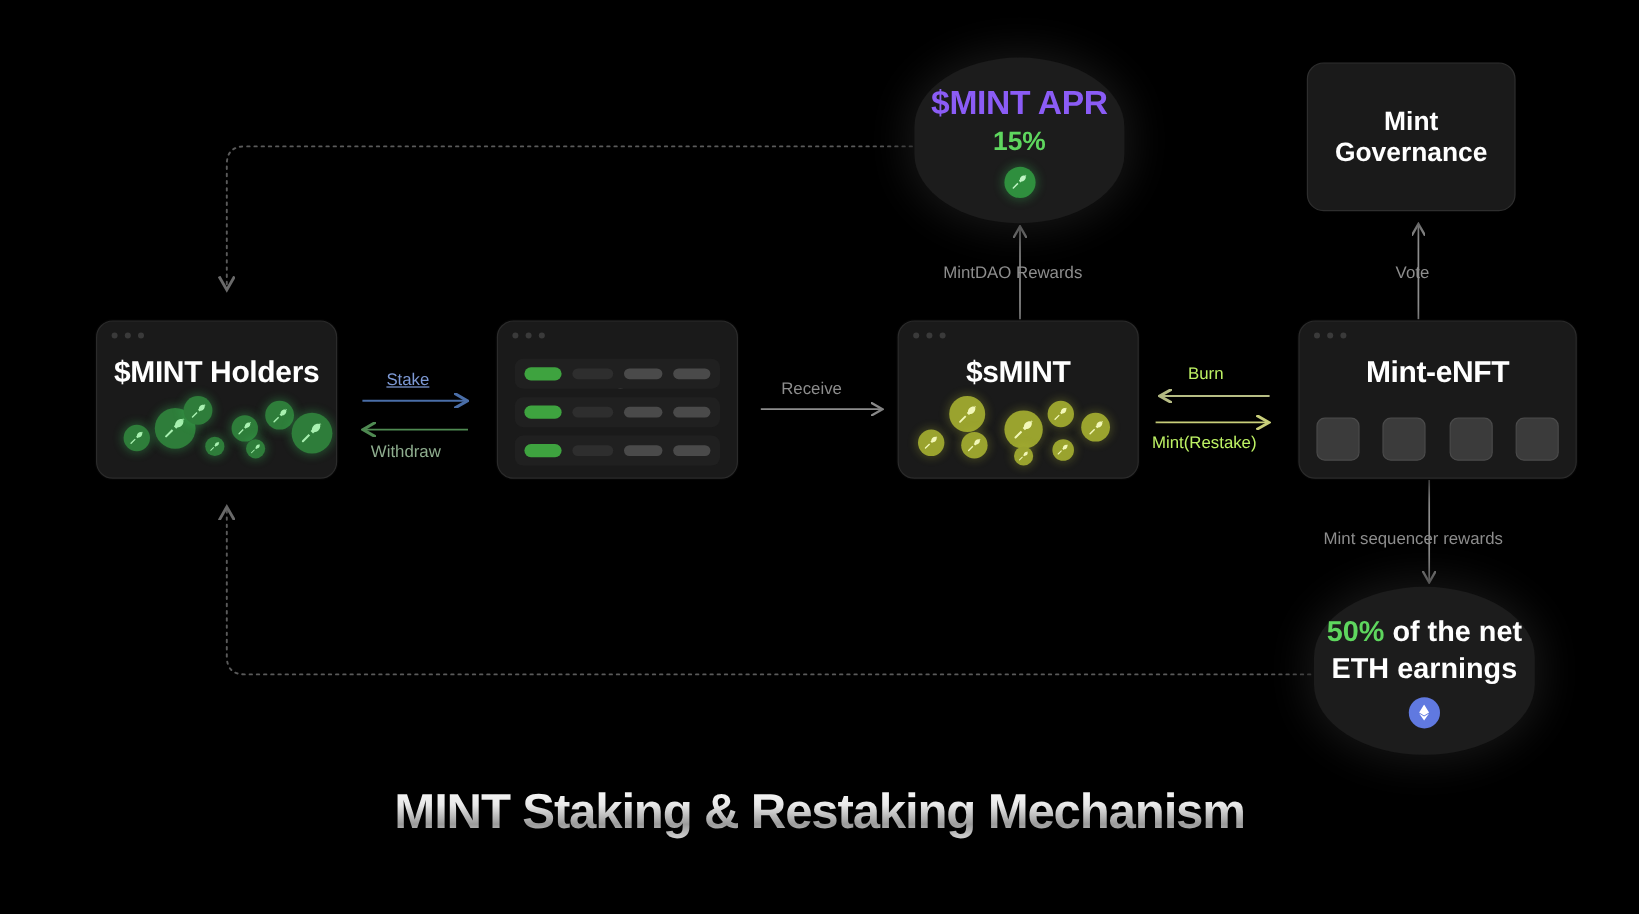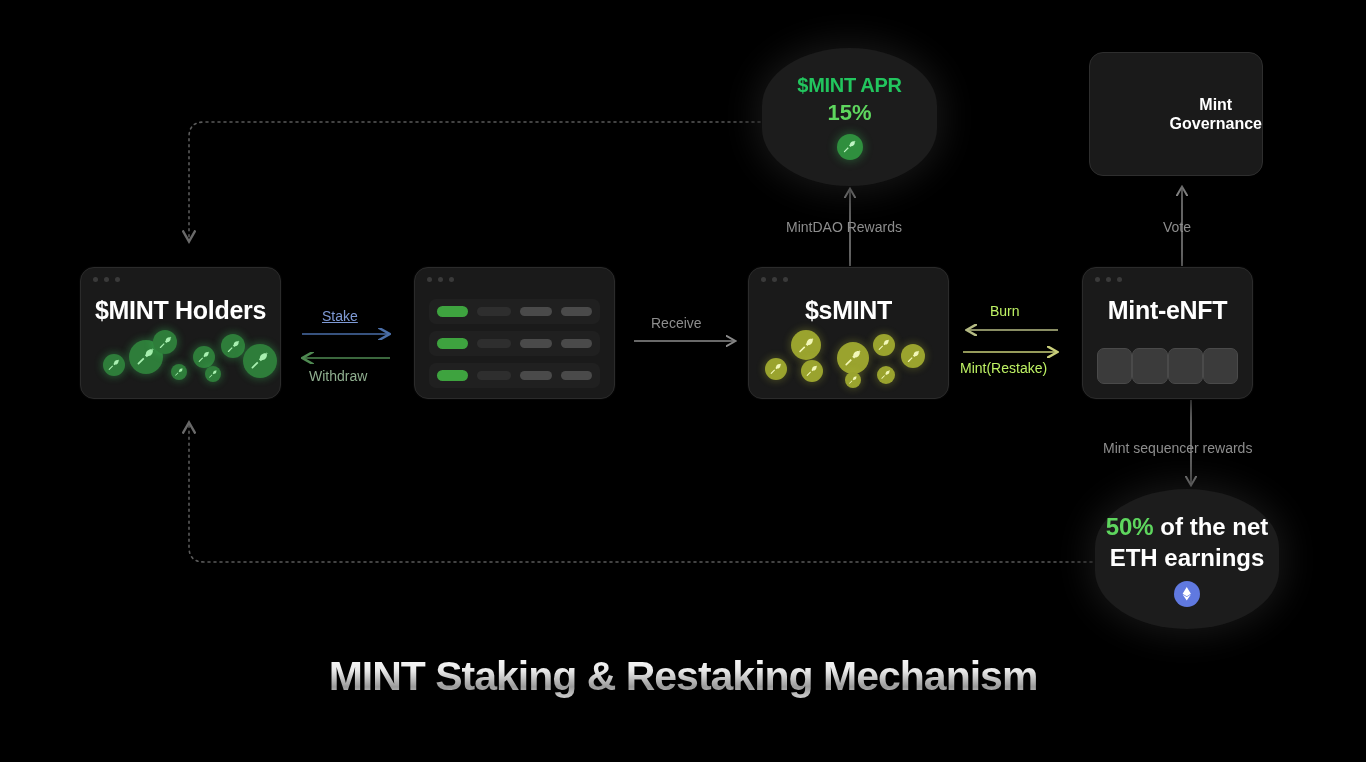--- a/index.html
+++ b/index.html
@@ -67,37 +67,37 @@
   
   .nfts { position: absolute; left: 14px; right: 14px; bottom: 14px; display: flex; justify-content: space-between; }
   .nft { width: 36px; height: 36px; border-radius: 7px; background: #3b3b3b; border: 1px solid #4a4a4a; }
 
   
   .box-plain {
     position: absolute;
     background: #1a1a1a;
     border: 1px solid #2e2e2e;
     border-radius: 14px;
-    display: flex; align-items: center; justify-content: flex-end;
+    display: flex; align-items: center; justify-content: center;
     text-align: center;
-    color: #fff; font-size: 16px; font-weight: bold; line-height: 1.2;
+    color: #fff; font-size: 22px; font-weight: bold; line-height: 1.2;
     box-shadow: 0 6px 20px rgba(0,0,0,0.8);
   }
 
   
   .ellipse {
     position: absolute;
     background: #1c1c1c;
     border-radius: 50% / 42%;
     display: flex; flex-direction: column;
     align-items: center; justify-content: center;
     text-align: center;
     box-shadow: 0 0 35px 6px rgba(25,25,25,0.9);
   }
-  .ellipse .hl { color: #22c55e; font-size: 20px; font-weight: bold; letter-spacing: -0.3px; }
+  .ellipse .hl { color: #8b5cf6; font-size: 28px; font-weight: bold; letter-spacing: -0.3px; }
   .ellipse .pct { color: #5ed65e; font-size: 22px; font-weight: bold; margin-top: 3px; }
   .badge {
     width: 26px; height: 26px; border-radius: 50%;
     display: flex; align-items: center; justify-content: center;
     margin-top: 8px;
   }
   .badge.green { background: #2f8f3e; box-shadow: 0 0 8px 2px rgba(60,190,90,0.3); }
   .badge.green svg { fill: #bff5c4; width: 58%; height: 58%; }
   .badge.eth { background: #6079e0; }
   .badge.eth svg { fill: #ffffff; width: 52%; height: 52%; }
@@ -318,21 +318,21 @@
           </svg>
         </div>
         <div class="tok olive" style="left: 152px; top: 16px; width: 24px; height: 24px;">
           <svg viewBox="0 0 24 24">
             <path d="M3.2 20.8a1 1 0 0 0 1.4 0l6.1-6.1-1.4-1.4-6.1 6.1a1 1 0 0 0 0 1.4zM21.6 4.5c-2.3-1.5-5.6-1.2-7.6.9-1.1 1.1-1.6 2.5-1.6 3.9l-1.2 1.2 2.3 2.3 1.2-1.2c1.4 0 2.8-.5 3.9-1.6 2.1-2 2.4-5.3.9-7.6z"></path>
           </svg>
         </div>
       </div>
   </div>
 
-  <div class="card" style="left:1082px; top:267px; width:171px; height:132px;text-decoration:underline;">
+  <div class="card" style="left:1082px; top:267px; width:232px; height:132px;text-decoration:underline;">
     <div class="card-dots">
         <i></i>
         <i></i>
         <i></i>
       </div>
     <div class="card-title">Mint-eNFT</div>
     <div class="nfts" id="nft-items">
         <div class="nft"></div>
         <div class="nft"></div>
         <div class="nft"></div>

